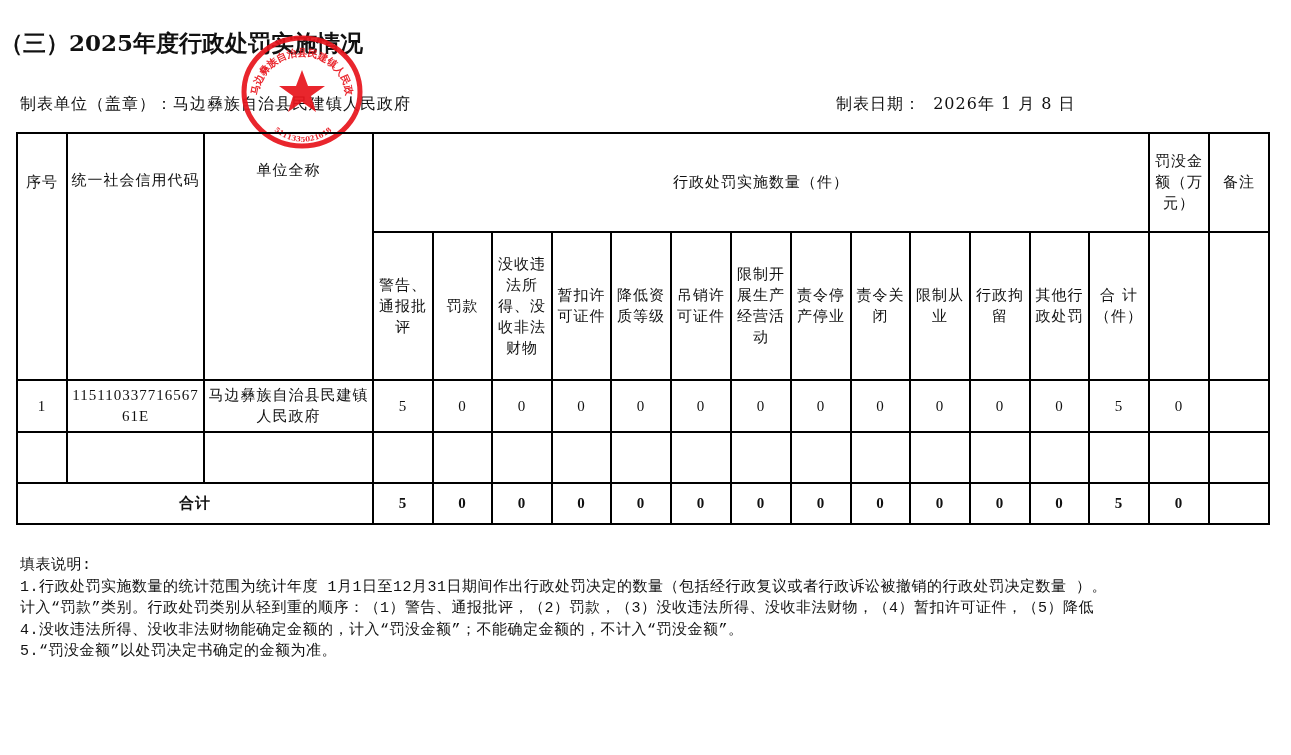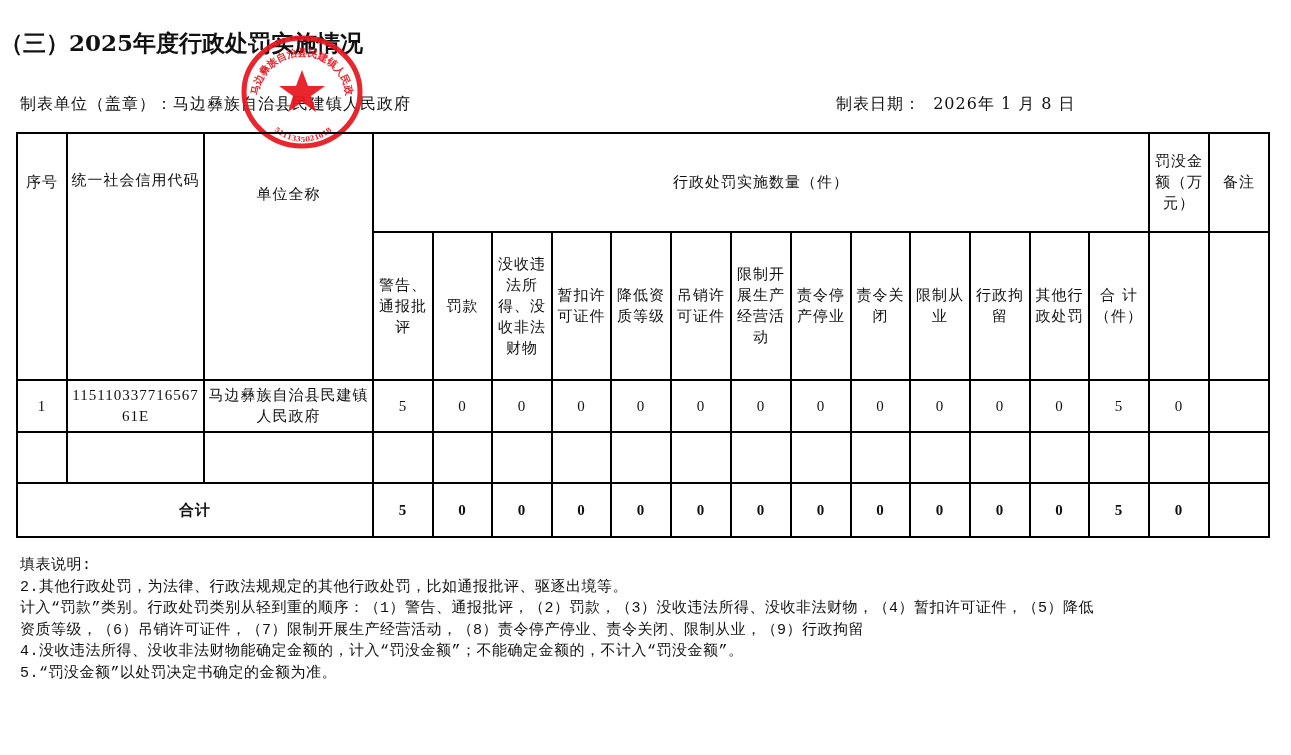--- a/index.html
+++ b/index.html
@@ -58,21 +58,21 @@
       <col style="width:60px">
       <col style="width:59px">
     <col style="width:60px">
       <col style="width:60px">
       <col style="width:60px">
   </colgroup>
   <tbody>
       <tr style="height:99px">
     <td rowspan="2" style="vertical-align:top;padding-top:38px">序号</td>
     <td rowspan="2" style="vertical-align:top;padding-top:36px">统一社会信用代码</td>
-    <td rowspan="2" style="vertical-align:top;padding-top:50px">单位全称</td>
+    <td rowspan="2" style="vertical-align:top;padding-top:26px">单位全称</td>
     <td colspan="13">行政处罚实施数量（件）</td>
     <td>罚没金额（万元）</td>
     <td>备注</td>
   </tr>
   <tr style="height:148px">
     <td>警告、通报批评</td>
     <td>罚款</td>
     <td>没收违法所得、没收非法财物</td>
     <td>暂扣许可证件</td>
     <td>降低资质等级</td>
@@ -120,21 +120,21 @@
     <td></td>
         <td></td>
     <td></td>
         <td></td>
     <td></td>
         <td></td>
     <td></td>
     <td></td>
     <td></td>
   </tr>
-  <tr style="height:54px">
+  <tr style="height:41px">
     <td colspan="3" class="bold">合计</td>
     <td class="num bold">5</td>
     <td class="num bold">0</td>
     <td class="num bold">0</td>
     <td class="num bold">0</td>
     <td class="num bold">0</td>
     <td class="num bold">0</td>
     <td class="num bold">0</td>
     <td class="num bold">0</td>
     <td class="num bold">0</td>
@@ -143,18 +143,17 @@
     <td class="num bold">0</td>
     <td class="num bold">5</td>
     <td class="num bold">0</td>
     <td></td>
   </tr>
 </tbody>
   </table>
 
 <div class="notes">
   <div>填表说明:</div>
-  <div>2.其他行政处罚，为法律、行政法规规定的其他行政处罚，比如通报批评、驱逐出境等。</div>
+  <div>1.行政处罚实施数量的统计范围为统计年度 1月1日至12月31日期间作出行政处罚决定的数量（包括经行政复议或者行政诉讼被撤销的行政处罚决定数量 ）。</div>
   <div>计入“罚款”类别。行政处罚类别从轻到重的顺序：（1）警告、通报批评，（2）罚款，（3）没收违法所得、没收非法财物，（4）暂扣许可证件，（5）降低</div>
-  <div>资质等级，（6）吊销许可证件，（7）限制开展生产经营活动，（8）责令停产停业、责令关闭、限制从业，（9）行政拘留</div>
   <div>4.没收违法所得、没收非法财物能确定金额的，计入“罚没金额”；不能确定金额的，不计入“罚没金额”。</div>
   <div>5.“罚没金额”以处罚决定书确定的金额为准。</div>
 </div>
 
 </body></html>

